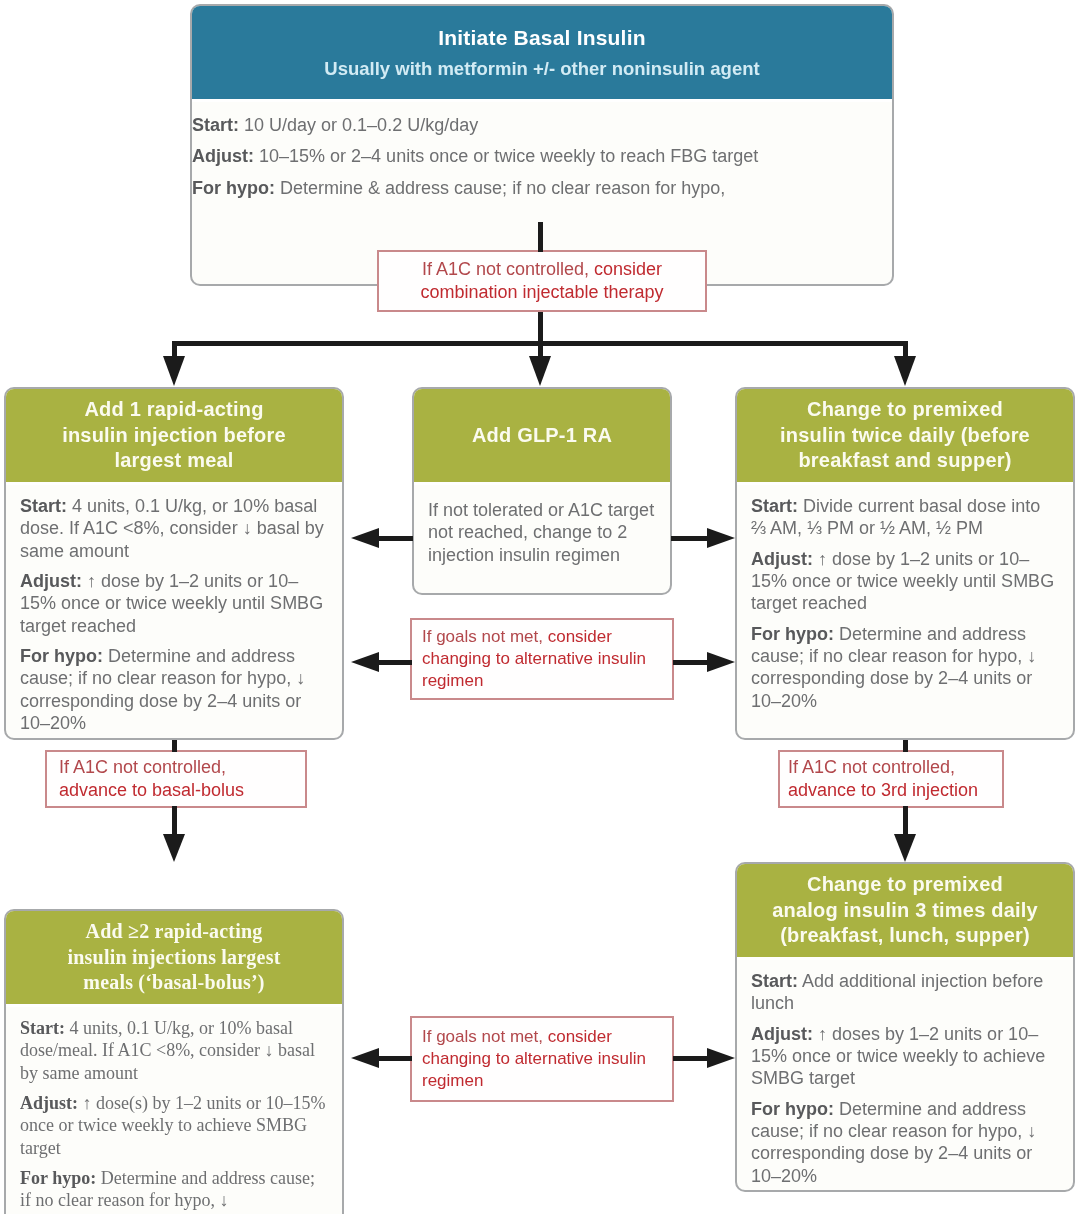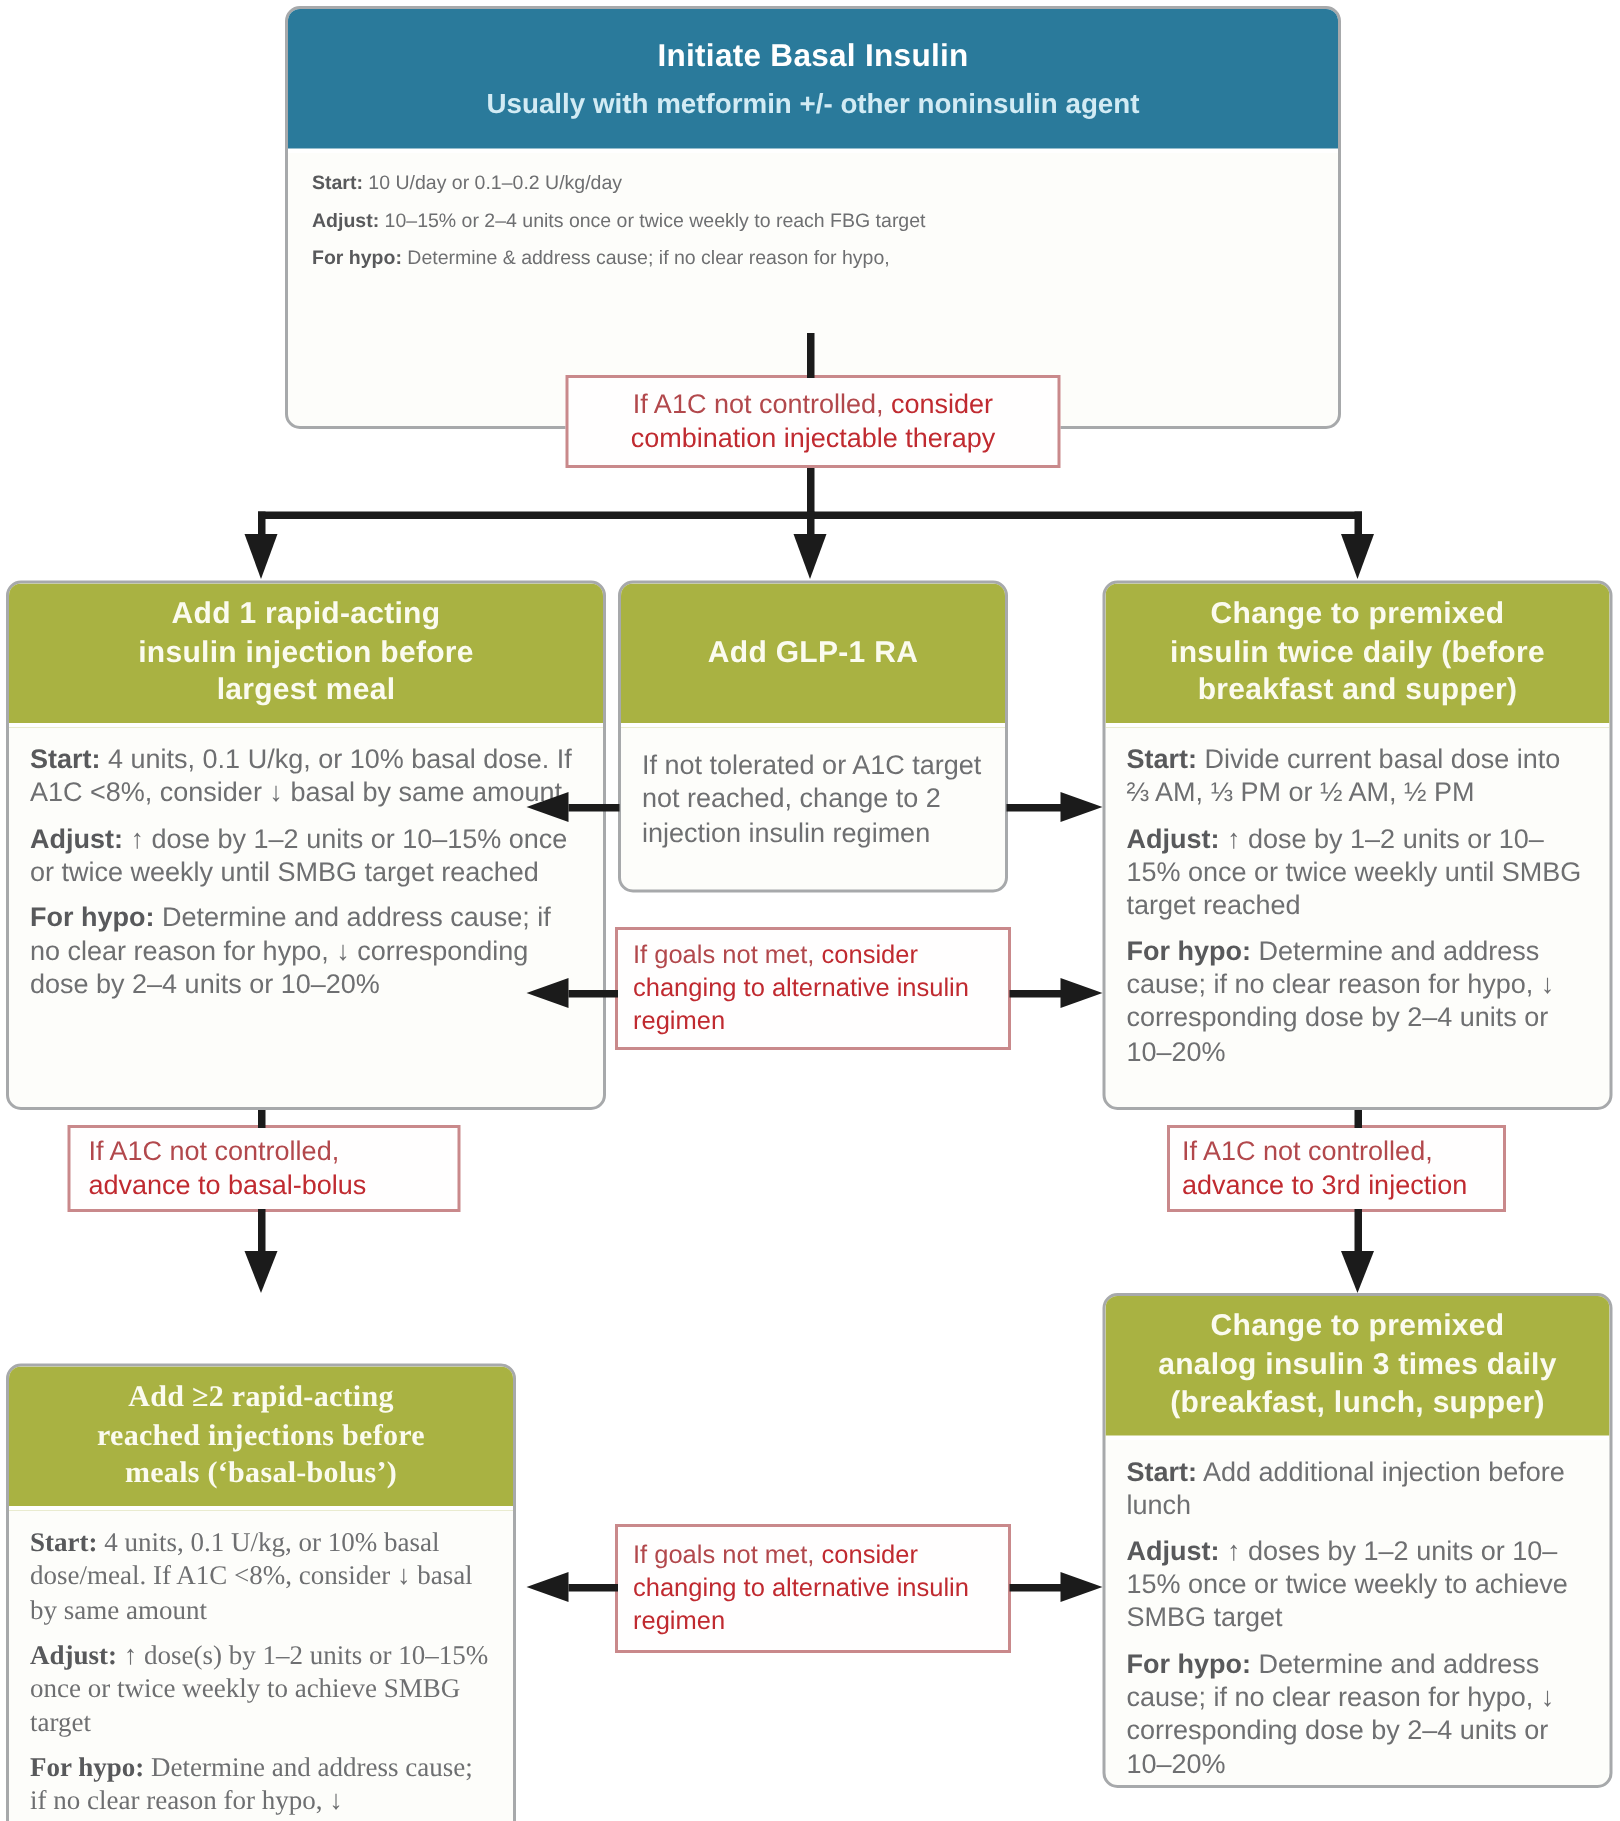--- a/index.html
+++ b/index.html
@@ -24,21 +24,21 @@
   .teal-bg{background:var(--teal);}
   .olive-bg{background:var(--olive);}
   .hline-title{font-size:21px; color:#ffffff; letter-spacing:.2px; margin-bottom:8px;}
   .hline-sub{font-size:18.5px; color:var(--subtitle);}
   .hdr-line{display:block; font-size:20px; line-height:1.28; letter-spacing:.2px;}
   .box-body{
     padding:2px 14px 4px 14px; color:var(--body_text); font-size:18px; line-height:1.24;
     text-align:left;
   }
   .box-body p{margin:8px 0;}
-  .top-body{padding:4px 16px; font-size:13px; line-height:1.3;}
+  .top-body{padding:4px 0; font-size:18px; line-height:1.3;}
   b.lbl{color:var(--label_text); font-weight:bold;}
   .blk{display:block;}
   .decision{
     position:absolute; box-sizing:border-box; border:2px solid var(--red_border);
     background:#fffefe; color:var(--red_plain); font-size:18px; line-height:1.3;
     padding:6px 10px; display:flex; flex-direction:column; justify-content:center;
   }
   .decision .inner{display:block;}
   .decision b{color:var(--red_bold); font-weight:normal;}
   .dec-center{text-align:center;}
@@ -66,21 +66,21 @@
       <p><b class="lbl">Start:</b> <span>10 U/day or 0.1–0.2 U/kg/day</span></p>
       <p><b class="lbl">Adjust:</b> <span>10–15% or 2–4 units once or twice weekly to reach FBG target</span></p>
       <p><b class="lbl">For hypo:</b> <span>Determine &amp; address cause; if no clear reason for hypo,</span></p>
     </div>
   </div>
 
   <div class="decision dec-center" style="left:377px; top:250px; width:330px; height:62px;">
     <span class="inner"><span>If A1C not controlled,</span> <b>consider combination injectable therapy</b></span>
   </div>
 
-  <div class="box" style="left:4px; top:387px; width:400px; height:353px;">
+  <div class="box" style="left:4px; top:387px; width:340px; height:353px;">
     <div class="box-header olive-bg" style="height:96px;">
       <span class="hdr-line">Add 1 rapid-acting</span>
       <span class="hdr-line">insulin injection before</span>
       <span class="hdr-line">largest meal</span>
     </div>
     <div class="box-body">
       <p><b class="lbl">Start:</b> <span>4 units, 0.1 U/kg, or 10% basal dose. If A1C &lt;8%, consider ↓ basal by same amount</span></p>
       <p><b class="lbl">Adjust:</b> <span>↑ dose by 1–2 units or 10–15% once or twice weekly until SMBG target reached</span></p>
       <p><b class="lbl">For hypo:</b> <span>Determine and address cause; if no clear reason for hypo, ↓ corresponding dose by 2–4 units or 10–20%</span></p>
     </div>
@@ -116,21 +116,21 @@
     <span class="inner"><span>If A1C not controlled,</span> <b>advance to basal-bolus</b></span>
   </div>
 
   <div class="decision dec-left" style="left:778px; top:750px; width:226px; height:58px; padding:4px 8px;">
     <span class="inner"><span>If A1C not controlled,</span> <b>advance to 3rd injection</b></span>
   </div>
 
   <div class="box" style="left:4px; top:909px; width:340px; height:350px;font-family:Liberation Serif, serif;">
     <div class="box-header olive-bg" style="height:96px;">
       <span class="hdr-line">Add ≥2 rapid-acting</span>
-      <span class="hdr-line">reached injections before</span>
+      <span class="hdr-line">insulin injections largest</span>
       <span class="hdr-line">meals (‘basal-bolus’)</span>
     </div>
     <div class="box-body">
       <p><b class="lbl">Start:</b> <span>4 units, 0.1 U/kg, or 10% basal dose/meal. If A1C &lt;8%, consider ↓ basal by same amount</span></p>
       <p><b class="lbl">Adjust:</b> <span>↑ dose(s) by 1–2 units or 10–15% once or twice weekly to achieve SMBG target</span></p>
       <p><b class="lbl">For hypo:</b> <span>Determine and address cause; if no clear reason for hypo, ↓ corresponding dose by 2–4 units or 10–20%</span></p>
     </div>
   </div>
 
   <div class="box" style="left:735px; top:862px; width:340px; height:330px;">

